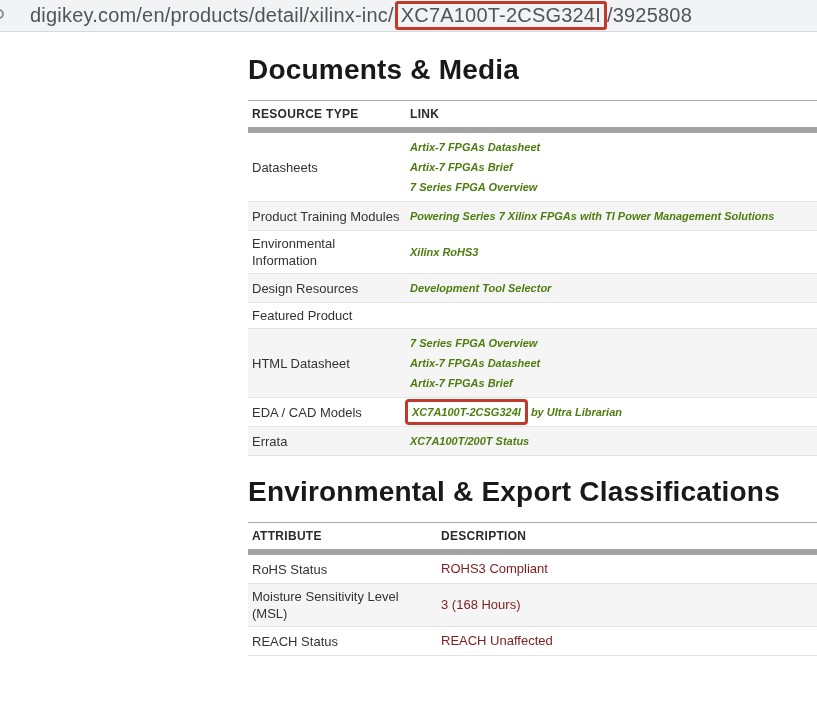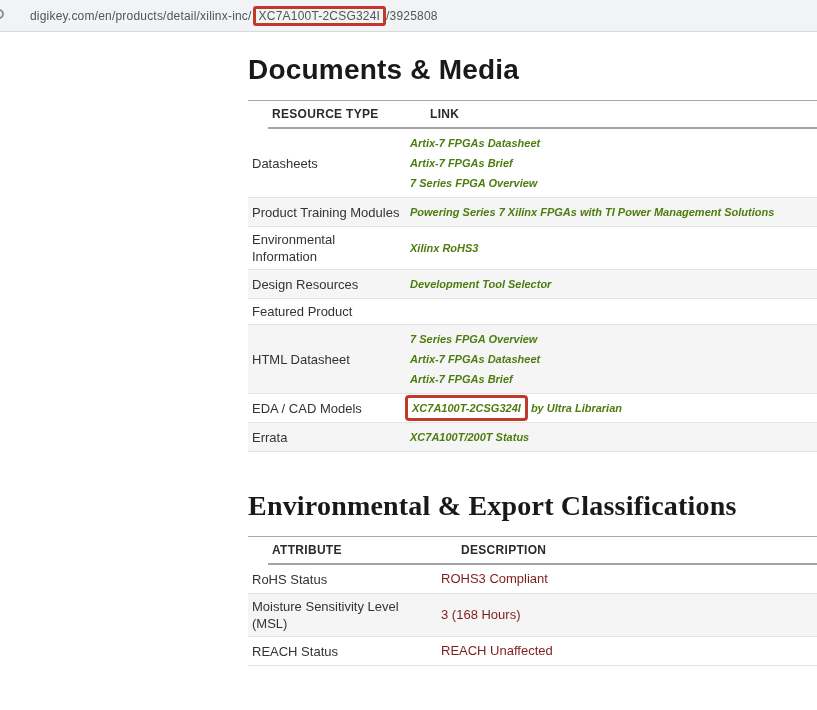--- a/index.html
+++ b/index.html
@@ -4,32 +4,32 @@
 <style>
   * { margin:0; padding:0; box-sizing:border-box; }
   html,body { width:817px; height:710px; overflow:hidden; background:#fff;
               font-family:"Liberation Sans",sans-serif; }
 
   
   .browser-bar { height:32px; background:#f1f3f4; border-bottom:1px solid #d7dadd;
                  display:flex; align-items:center; position:relative; padding-left:30px; }
   .site-icon { position:absolute; left:-6px; top:9px; width:10px; height:10px;
                border:2px solid #8f949a; border-radius:50%; }
-  .url { font-size:12px; color:#50555a; letter-spacing:.2px; white-space:nowrap; }
+  .url { font-size:20px; color:#50555a; letter-spacing:.2px; white-space:nowrap; }
   .url-highlight { display:inline-block; border:3px solid #c0392b; border-radius:3px;
                    padding:0 3px; margin-left:1px; }
 
   
   .content { margin-left:248px; width:569px; }
   .section-title { font-size:28px; font-weight:bold; color:#191919;
                    margin:22px 0 14px 0; letter-spacing:.2px; }
-  #env-title { margin-top:38px;font-family:Liberation Serif, serif; }
+  #env-title { margin-top:20px; }
 
   .dtable { border-top:1px solid #a8a8a8; width:100%; }
-  .thead { display:flex; border-bottom:2px solid #a3a3a3;margin-left:20px; }
+  .thead { display:flex; border-bottom:6px solid #a3a3a3; }
   .th { font-size:12px; font-weight:bold; color:#2b2b2b; padding:6px 4px;
         letter-spacing:.3px; }
   .docs .th:first-child, .docs .label { width:158px; flex-shrink:0; }
   .env  .th:first-child, .env  .label { width:189px; flex-shrink:0; }
 
   .trow { display:flex; align-items:center; border-bottom:1px solid #e4e4e4;
           position:relative; }
   .trow.alt { background:#f5f5f5; }
   .cell { padding:4px; }
   .label { font-size:13px; font-weight:normal; color:#333; line-height:17px; }

